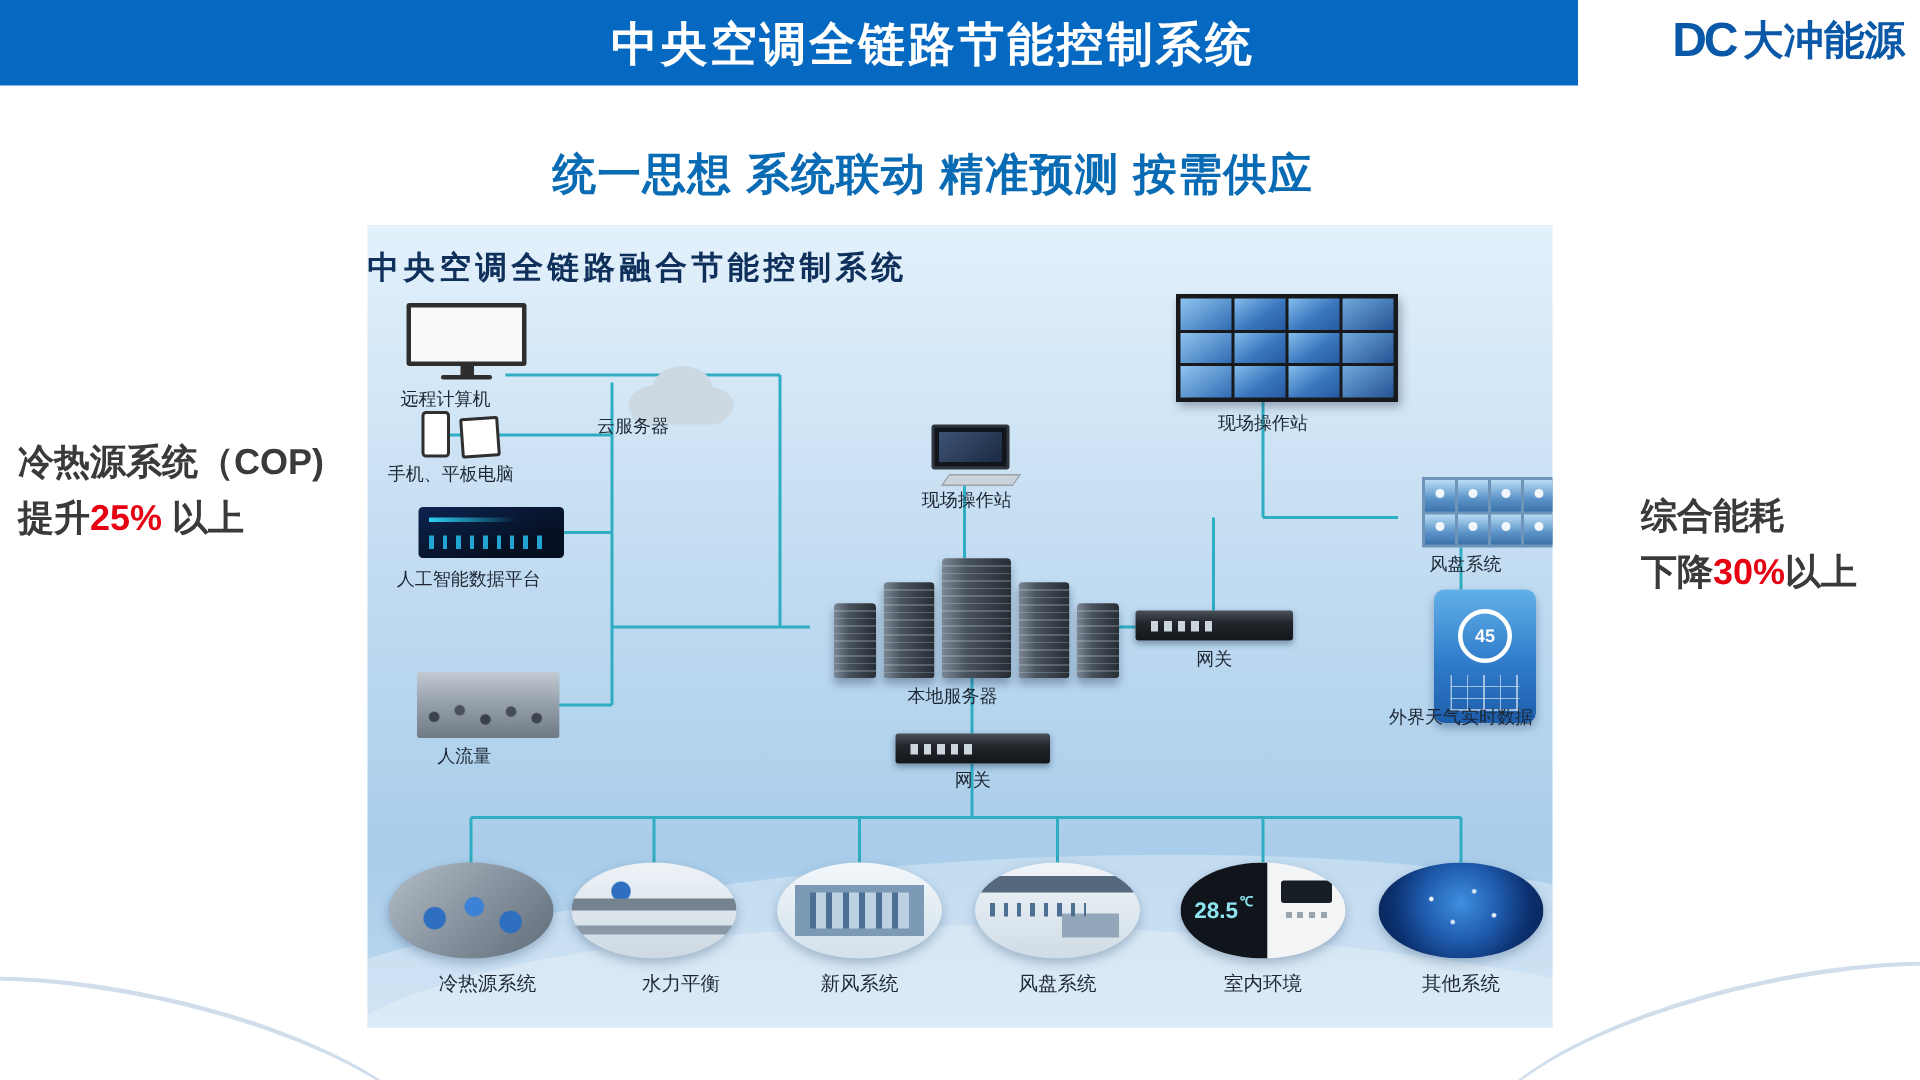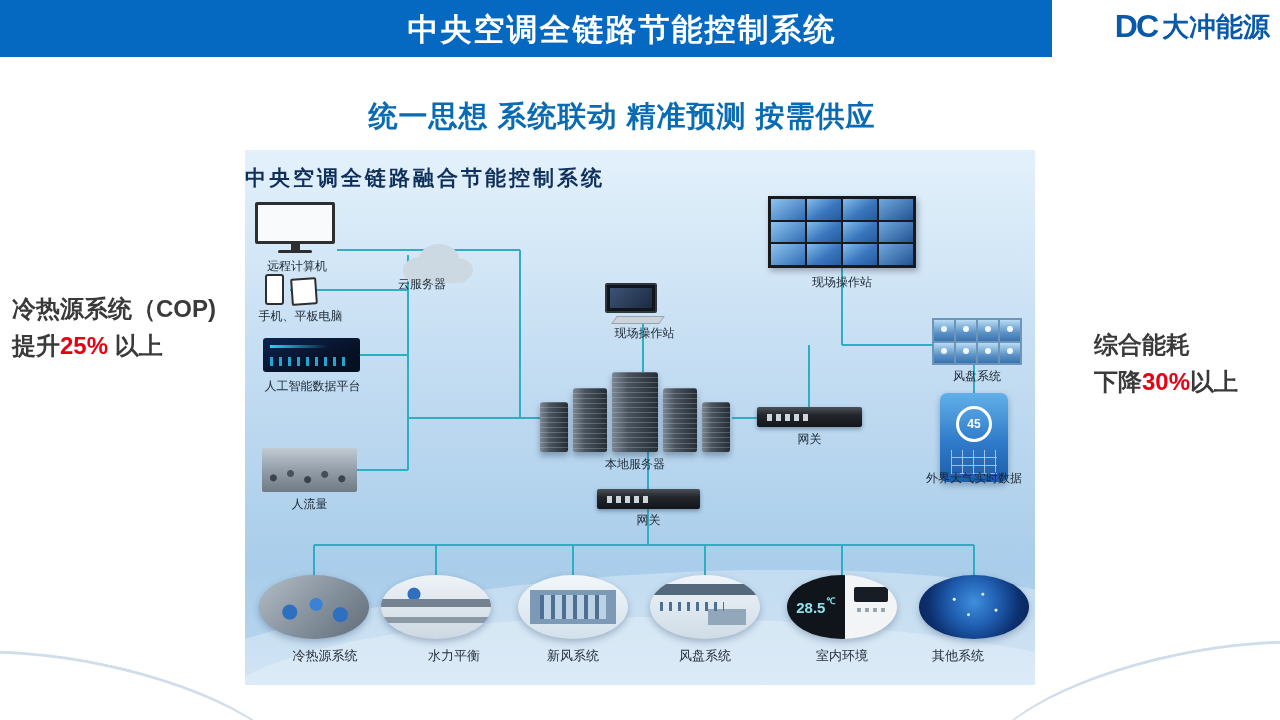--- a/index.html
+++ b/index.html
@@ -27,21 +27,21 @@
   
   .panel{position:absolute;left:245px;top:150px;width:790px;height:535px;overflow:hidden;
          background:linear-gradient(180deg,#e3f1fb 0%,#c4ddf2 40%,#a9cdea 78%,#bcd8ef 100%);}
   .wave{position:absolute;border-radius:50%;}
   .w1{left:-160px;bottom:-150px;width:1100px;height:260px;background:rgba(255,255,255,.30);transform:rotate(-4deg);}
   .w2{left:-40px;bottom:-195px;width:1100px;height:260px;background:rgba(255,255,255,.25);transform:rotate(3deg);}
   .panel-title{position:absolute;top:14px;left:0;width:100%;
                font-size:21px;font-weight:bold;color:#10305c;letter-spacing:3px;}
   .wires{position:absolute;left:0;top:0;}
   .nlabel{position:absolute;text-align:center;font-size:12px;color:#1c2733;}
-  .node{position:absolute;}
+  .node{position:absolute;margin-left:16px;}
 
   
   .mon-screen{width:80px;height:42px;background:#f8fafc;border:3px solid #2e2e2e;border-radius:2px;box-sizing:border-box;}
   .mon-stand{width:9px;height:6px;background:#2e2e2e;margin:0 auto;}
   .mon-base{width:34px;height:3px;background:#2e2e2e;margin:0 auto;border-radius:2px;}
   
   .phone{display:inline-block;width:15px;height:27px;border:2px solid #2e2e2e;border-radius:3px;background:#fff;vertical-align:bottom;}
   .tablet{display:inline-block;width:22px;height:23px;border:2px solid #2e2e2e;border-radius:2px;background:#fff;margin-left:3px;vertical-align:bottom;transform:rotate(-4deg);}
   
   .fs-mon{width:52px;height:30px;background:#11161d;border:2px solid #30363e;border-radius:2px;box-sizing:border-box;position:relative;}
@@ -279,18 +279,18 @@
       </div>
       <div class="t-white"></div>
     </div>
     <div class="sys sys6" style="left:674px"></div>
 
     <div class="sys-label" style="left:25px">冷热源系统</div>
     <div class="sys-label" style="left:154px">水力平衡</div>
     <div class="sys-label" style="left:273px">新风系统</div>
     <div class="sys-label" style="left:405px">风盘系统</div>
     <div class="sys-label" style="left:542px">室内环境</div>
-    <div class="sys-label" style="left:658px">其他系统</div>
+    <div class="sys-label" style="left:674px">其他系统</div>
   </div>
 
   <div class="corner-l"></div>
   <div class="corner-r"></div>
 </div>
 
 </body></html>

